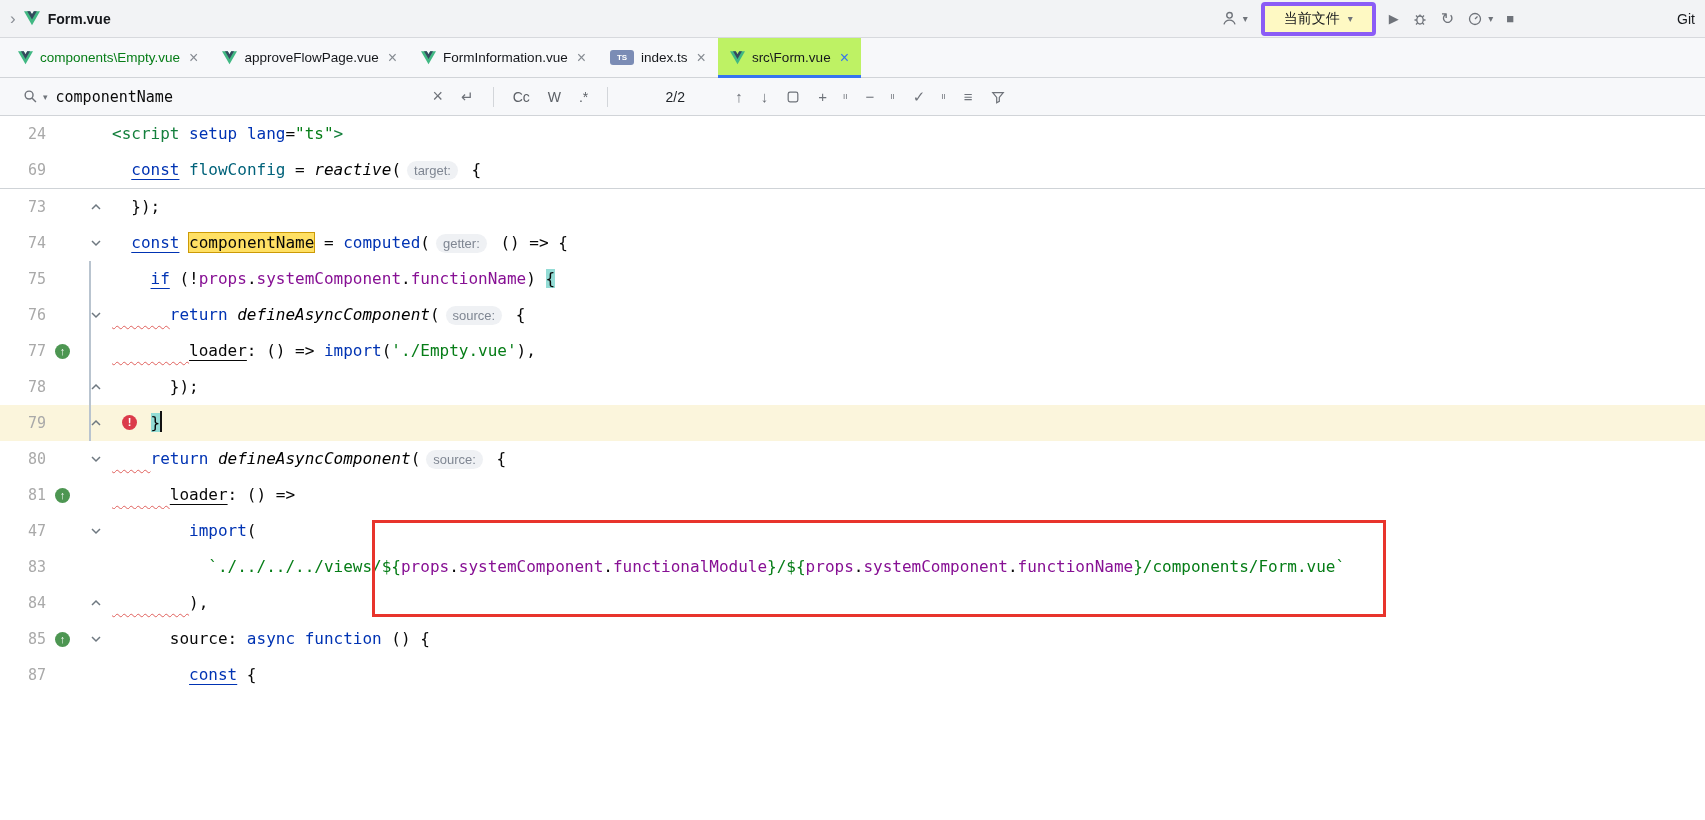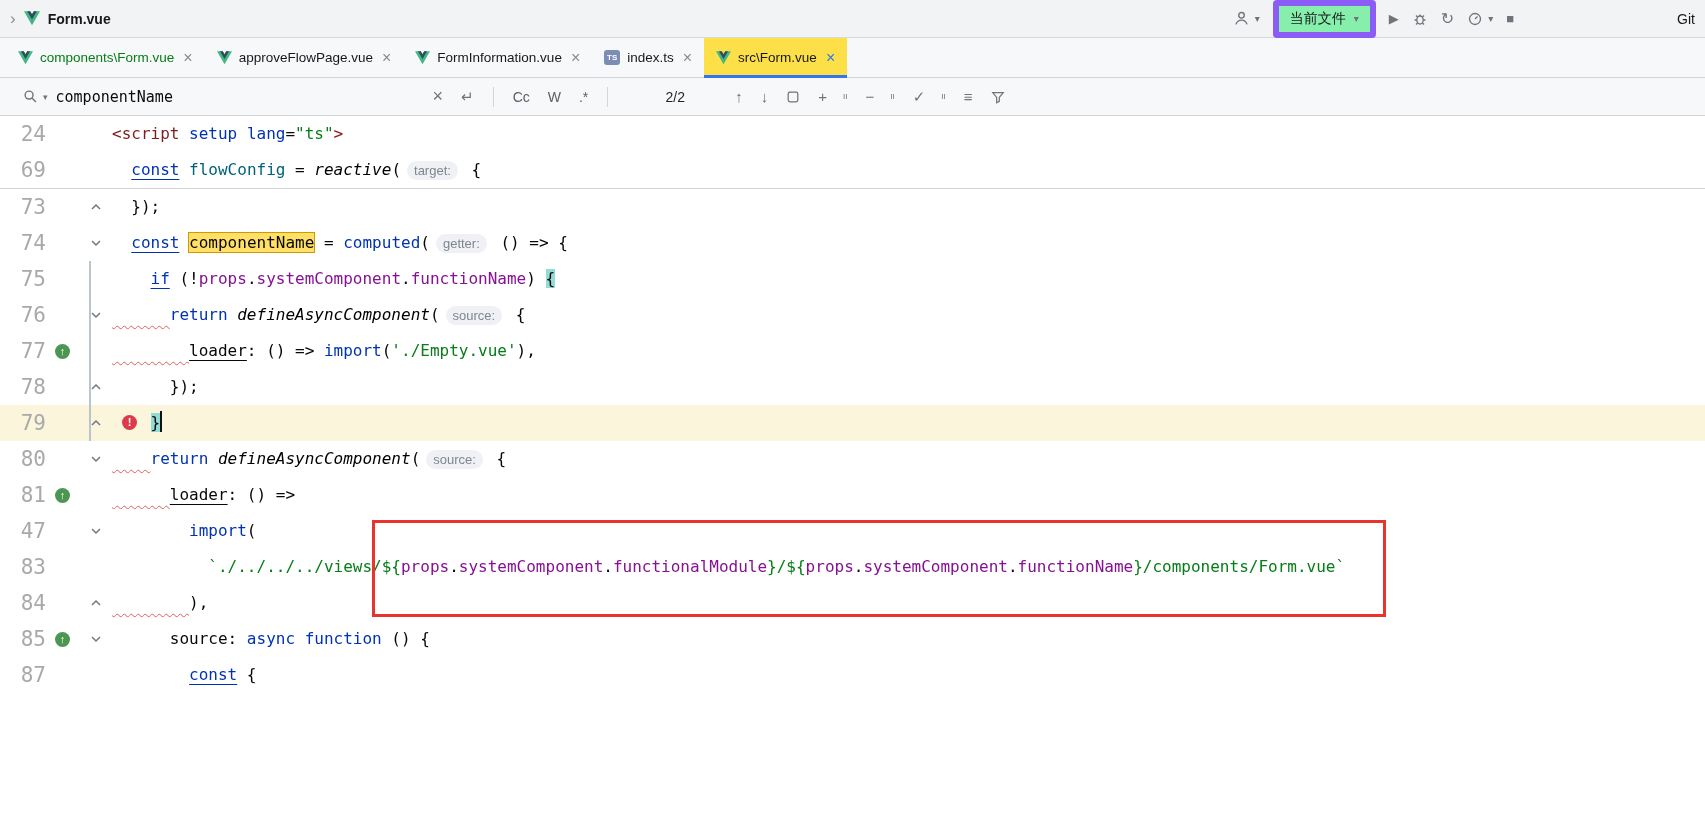--- a/index.html
+++ b/index.html
@@ -11,40 +11,40 @@
   }
 
   
   .titlebar { height:38px; background:#f2f3f5; border-bottom:1px solid #d7d9dd;
     display:flex; align-items:center; padding:0 10px; gap:8px; }
   .tb-chev { color:#8b8f96; font-size:17px; line-height:1; }
   .tb-title { font-weight:bold; font-size:14px; color:#16181c; }
   .tb-right { margin-left:auto; display:flex; align-items:center; gap:13px; }
   .tb-ic { color:#6f737a; display:inline-flex; align-items:center; }
   .tb-caret { color:#6f737a; font-size:10px; margin-left:-8px; }
-  .tb-btn { display:inline-flex; align-items:center; gap:8px; border:6px solid #8b5cf6;
-    border-radius:4px; background:#86efac; padding:4px 11px; font-size:14px; color:#16181c;
+  .tb-btn { display:inline-flex; align-items:center; gap:8px; border:4px solid #8b5cf6;
+    border-radius:4px; background:#fef9c3; padding:4px 19px; font-size:14px; color:#16181c;
     font-family:"Liberation Sans",sans-serif; }
   .tb-btn .tb-caret2 { font-size:10px; color:#6f737a; }
   .play { font-size:13px; }
   .refresh { font-size:16px; }
   .stop { font-size:13px; }
   .tb-git { margin-left:150px; font-size:14px; color:#16181c; }
 
   
   .tabbar { height:40px; background:#f7f8fa; border-bottom:1px solid #d1d4d8;
     display:flex; align-items:stretch; padding-left:6px; }
   .tab { display:flex; align-items:center; gap:7px; padding:0 12px; position:relative;
     font-size:13.5px; color:#16181c; cursor:default; }
-  .tab.active { background:#fde047; }
+  .tab.active { background:#bef264; }
   .tab.active::after { content:""; position:absolute; left:0; right:0; bottom:-1px;
     height:3px; background:#3574f0; }
   .tab-icon { display:inline-flex; align-items:center; }
   .ts-badge { display:inline-flex; align-items:center; justify-content:center;
-    width:16px; height:15px; border-radius:3px; background:#7b8cb5; color:#fff;
+    width:24px; height:15px; border-radius:3px; background:#7b8cb5; color:#fff;
     font-size:8px; font-weight:bold; }
   .tab-close { color:#868b92; font-size:16px; margin-left:2px; line-height:1; }
   .tab-close.act { color:#3574f0; }
 
   
   .findbar { height:38px; background:#f7f8fa; border-bottom:1px solid #d1d4d8;
     display:flex; align-items:center; padding-left:14px; }
   .fb-ic { color:#6f737a; font-size:15px; margin:0 9px; display:inline-flex; align-items:center; }
   .fb-caret { color:#6f737a; font-size:9px; margin-left:-4px; }
   .fb-query { font-family:"DejaVu Sans Mono","Liberation Mono",monospace; font-size:15px;
@@ -57,38 +57,38 @@
 
   
   .editor { position:relative; background:#fff;
     font-family:"DejaVu Sans Mono","Liberation Mono",monospace; font-size:16px; }
   .sticky { border-bottom:1px solid #cfd3d7; background:#fff; }
   .row { display:flex; height:36px; line-height:36px; position:relative; white-space:pre; }
   .row.current { background:#fbf5dc; }
   .gutter { flex:0 0 112px; width:112px; display:flex; position:relative; }
   .row.changed .gutter::after { content:""; position:absolute; left:89px; top:0; bottom:0;
     width:2px; background:#b9c4cf; }
-  .num { flex:0 0 46px; text-align:right; color:#a9a9a9; font-size:21px; }
+  .num { flex:0 0 46px; text-align:right; color:#a9a9a9; font-size:15px; }
   .gslot { flex:0 0 33px; display:flex; align-items:center; justify-content:center; }
   .impl { width:15px; height:15px; border-radius:50%; background:#4d9652; color:#fff;
     font-size:11px; line-height:15px; text-align:center; display:inline-block;
     font-family:"Liberation Sans",sans-serif; }
   .err { position:absolute; left:122px; top:10px; width:15px; height:15px; z-index:2;
     background:#db3b4b; border-radius:50%; color:#fff; text-align:center;
     font:bold 11px/15px "Liberation Sans",sans-serif; }
   .code { flex:1; white-space:pre; }
   .tk { color:#080808; }
   .kw { color:#0033b3; }
   .str { color:#067d17; }
   .prop { color:#871094; }
   .prop-i { color:#871094; font-style:italic; }
   .var { color:#00627a; }
   .fn { color:#000; font-style:italic; }
   .fn2 { color:#0033b3; }
-  .tag { color:#7f1d1d; }
+  .tag { color:#15803d; }
   .attr { color:#0033b3; }
   .u { text-decoration:underline; text-decoration-thickness:1px; text-underline-offset:4px; }
   .sq { text-decoration:underline wavy #e0605c; text-decoration-thickness:1px; text-underline-offset:5px; }
   .match { background:#ffe064; box-shadow:0 0 0 1px #cc9a06; }
   .brace { background:#93dcd5; }
   .caret { display:inline-block; width:2px; height:21px; background:#111; vertical-align:-4px; }
   .hint { font:13px "Liberation Sans",sans-serif; color:#7f8692; background:#eff1f4;
     border-radius:10px; padding:2px 7px; margin:0 4px 0 6px; }
 
   .red-annotation { position:absolute; left:372px; top:520px; width:1014px; height:97px;
@@ -142,21 +142,21 @@
 </div>
 
 <div class="tabbar">
     <div class="tab">
       <span class="tab-icon">
         <svg width="15" height="14" viewBox="0 0 24 22">
           <path fill="#41b883" d="M14.8 0 12 4.8 9.2 0H0l12 21L24 0Z"></path>
           <path fill="#35495e" d="M14.8 0 12 4.8 9.2 0H4.8L12 12.6 19.2 0Z"></path>
         </svg>
       </span>
-      <span class="tab-label" style="color: rgb(6, 125, 23);">components\Form.vue</span>
+      <span class="tab-label" style="color: rgb(6, 125, 23);">components\Empty.vue</span>
       <span class="tab-close">×</span>
     </div>
     <div class="tab">
       <span class="tab-icon">
         <svg width="15" height="14" viewBox="0 0 24 22">
           <path fill="#41b883" d="M14.8 0 12 4.8 9.2 0H0l12 21L24 0Z"></path>
           <path fill="#35495e" d="M14.8 0 12 4.8 9.2 0H4.8L12 12.6 19.2 0Z"></path>
         </svg>
       </span>
       <span class="tab-label">approveFlowPage.vue</span>

